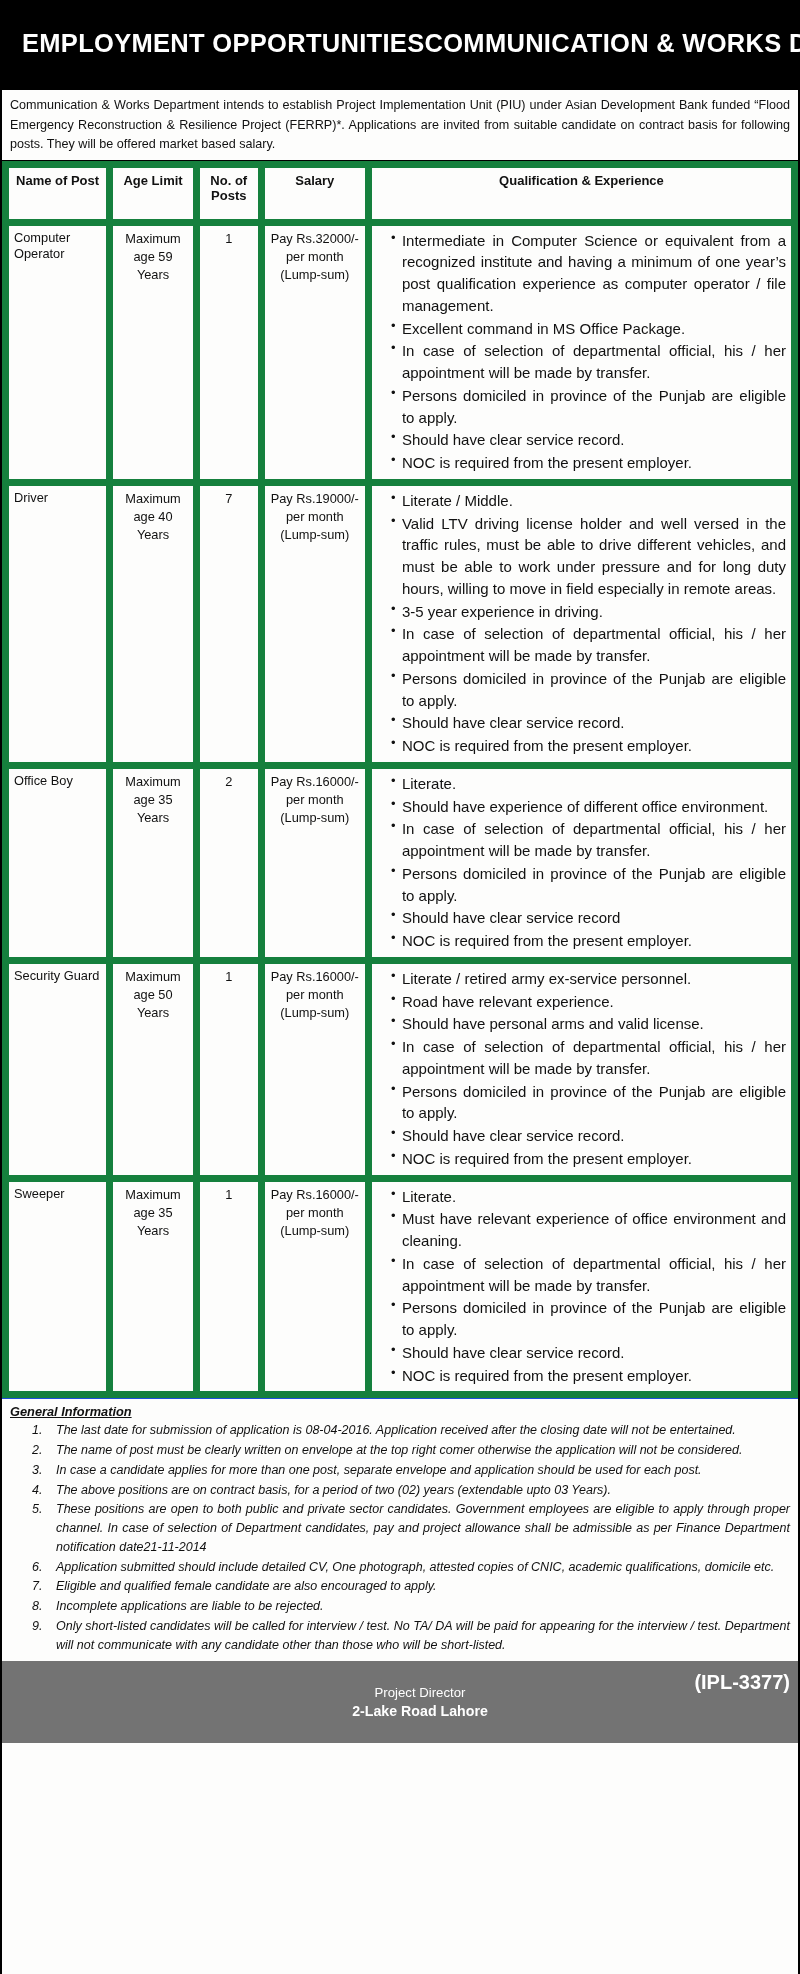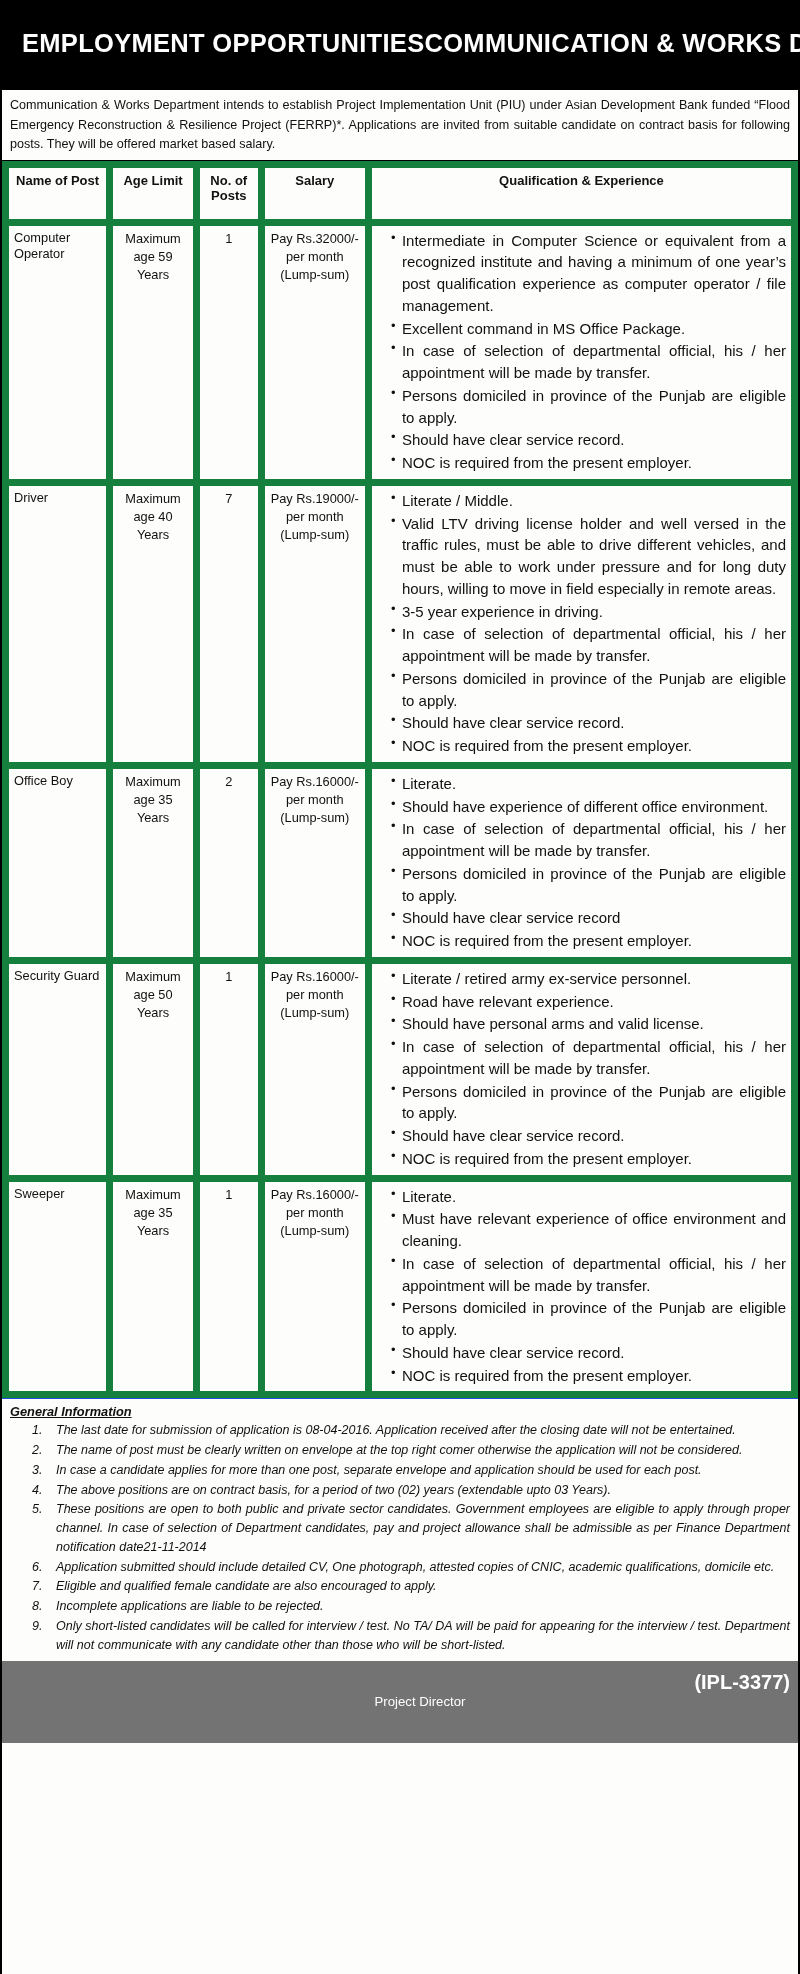--- a/index.html
+++ b/index.html
@@ -385,17 +385,18 @@
       <li>Application submitted should include detailed CV, One photograph, attested copies of CNIC, academic qualifications, domicile etc.</li>
       <li>Eligible and qualified female candidate are also encouraged to apply.</li>
       <li>Incomplete applications are liable to be rejected.</li>
       <li>Only short-listed candidates will be called for interview / test. No TA/ DA will be paid for appearing for the interview / test. Department will not communicate with any candidate other than those who will be short-listed.</li>
     </ol>
   </div>
 
   <div class="footer">
     <div class="footer-center">
       <div class="f1">Project Director</div>
+      <div class="f3">2-Lake Road Lahore</div>
     </div>
     <div class="footer-ref">(IPL-3377)</div>
   </div>
 
 </div>
 
 </body></html>

